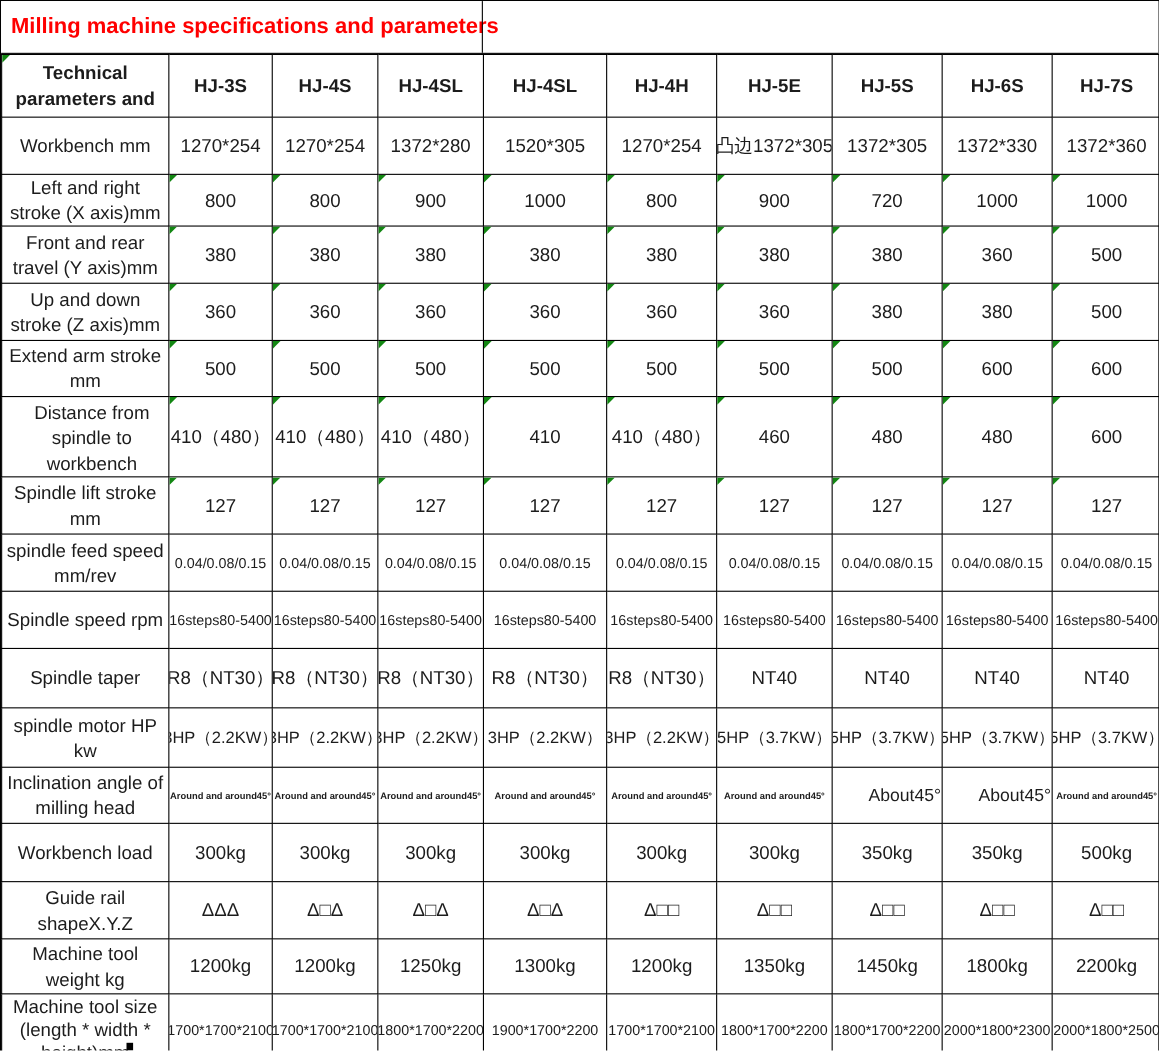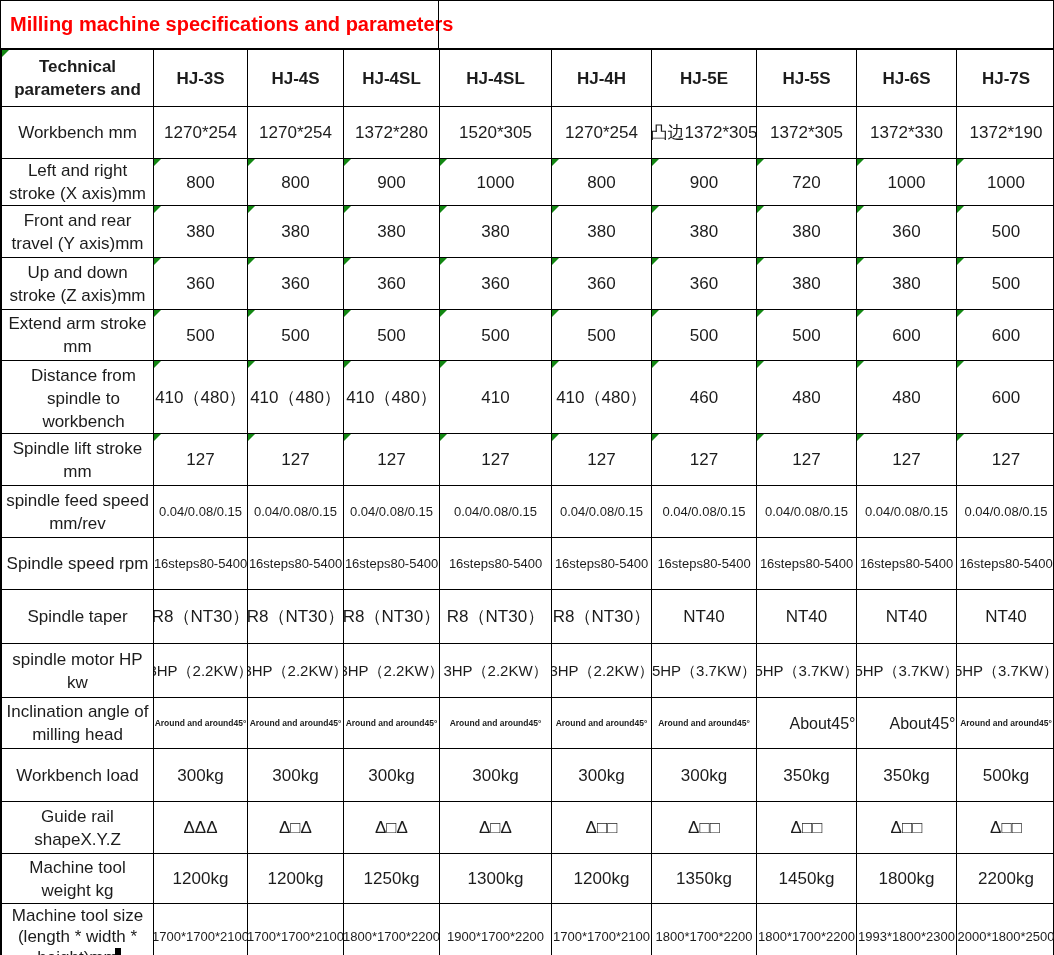--- a/index.html
+++ b/index.html
@@ -117,21 +117,21 @@
             <td class="f-md">
               <div class="cellbox val">凸边1372*305</div>
             </td>
             <td class="f-md">
               <div class="cellbox val">1372*305</div>
             </td>
             <td class="f-md">
               <div class="cellbox val">1372*330</div>
             </td>
             <td class="f-md">
-              <div class="cellbox val">1372*190</div>
+              <div class="cellbox val">1372*360</div>
             </td>
           </tr>
           <tr style="height: 39px;">
             <td class="f-md">
               <div class="cellbox">Left and right
 stroke (X axis)mm</div>
             </td>
             <td class="f-md">
               <span class="flag"></span>
               <div class="cellbox val">800</div>
@@ -662,21 +662,21 @@
             <td class="f-sm">
               <div class="cellbox val">1700*1700*2100</div>
             </td>
             <td class="f-sm">
               <div class="cellbox val">1800*1700*2200</div>
             </td>
             <td class="f-sm">
               <div class="cellbox val">1800*1700*2200</div>
             </td>
             <td class="f-sm">
-              <div class="cellbox val">1993*1800*2300</div>
+              <div class="cellbox val">2000*1800*2300</div>
             </td>
             <td class="f-sm">
               <div class="cellbox val">2000*1800*2500</div>
             </td>
           </tr>
         </tbody>
     </table>
   </div>
 
   <div class="artifact"></div>

